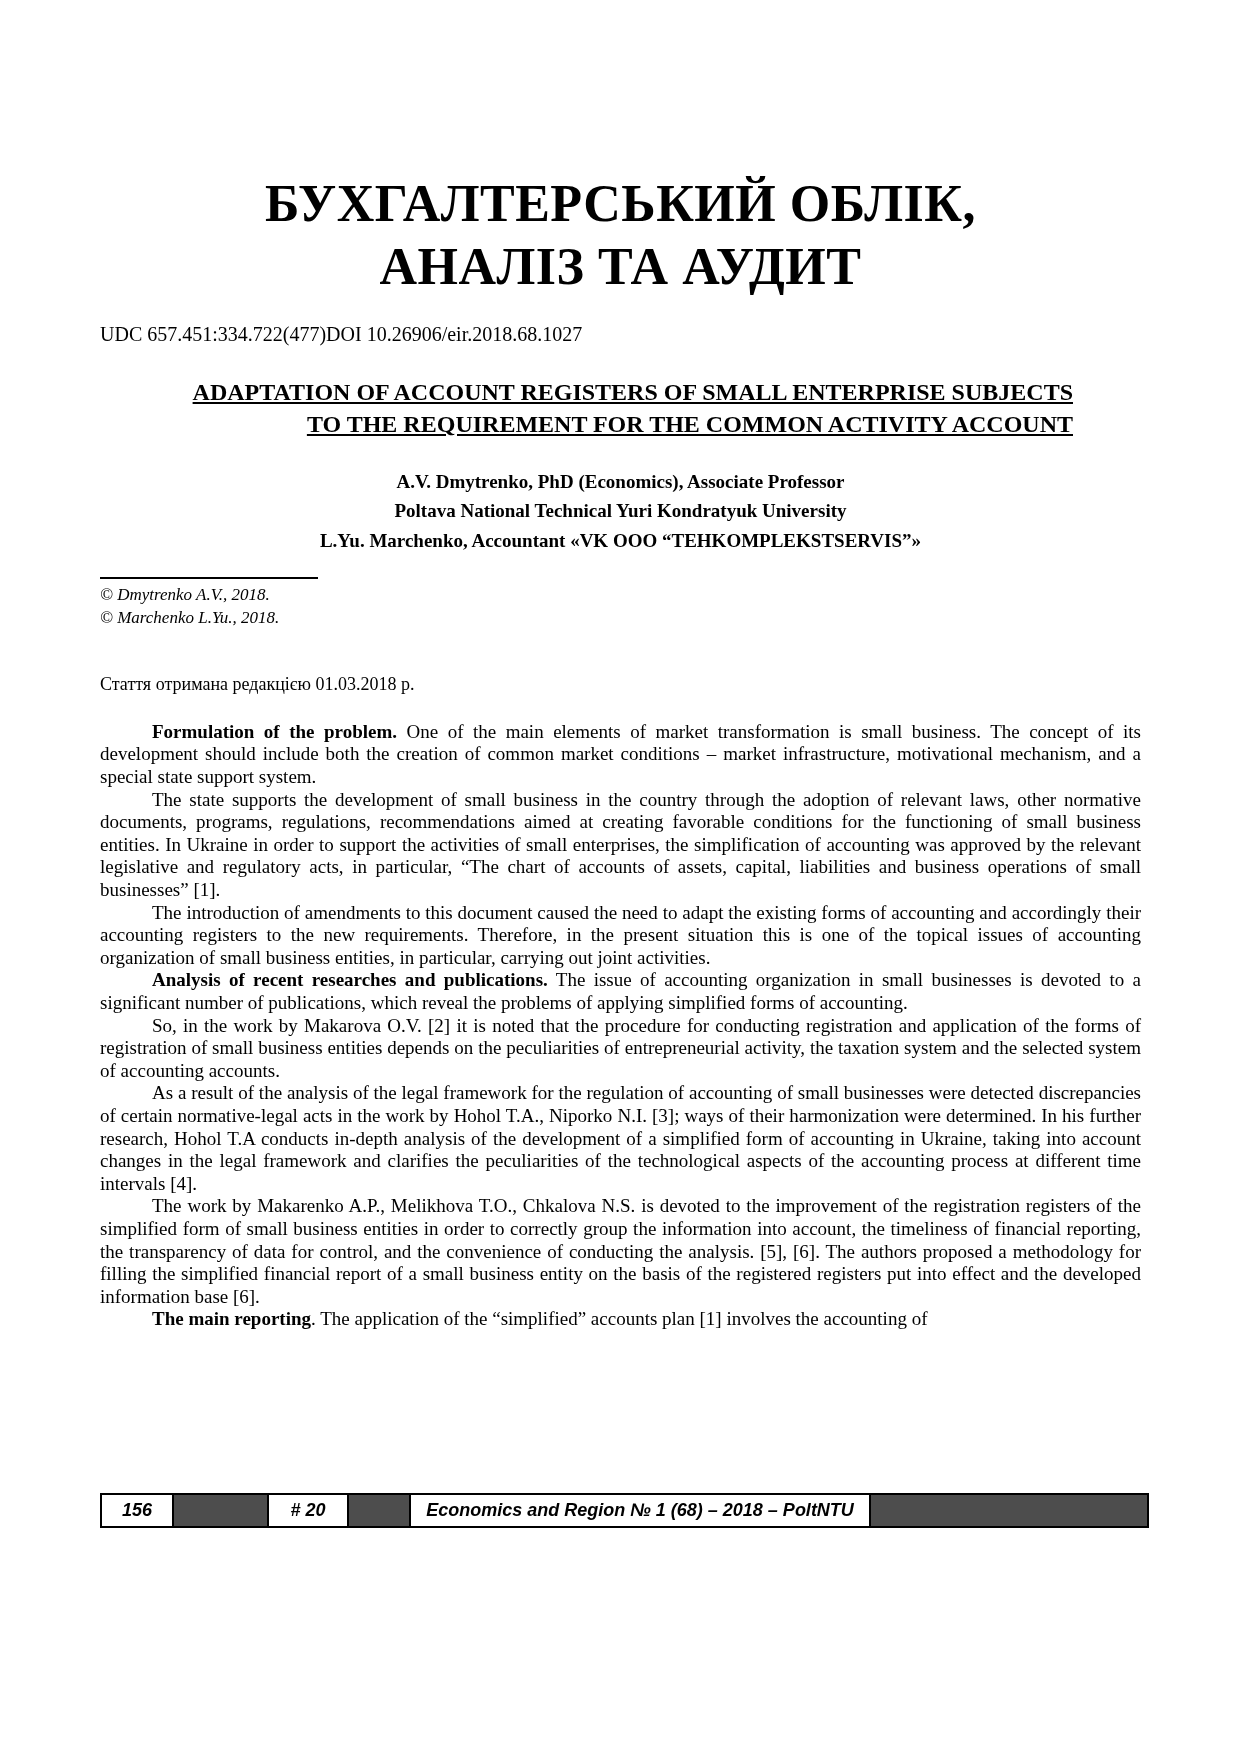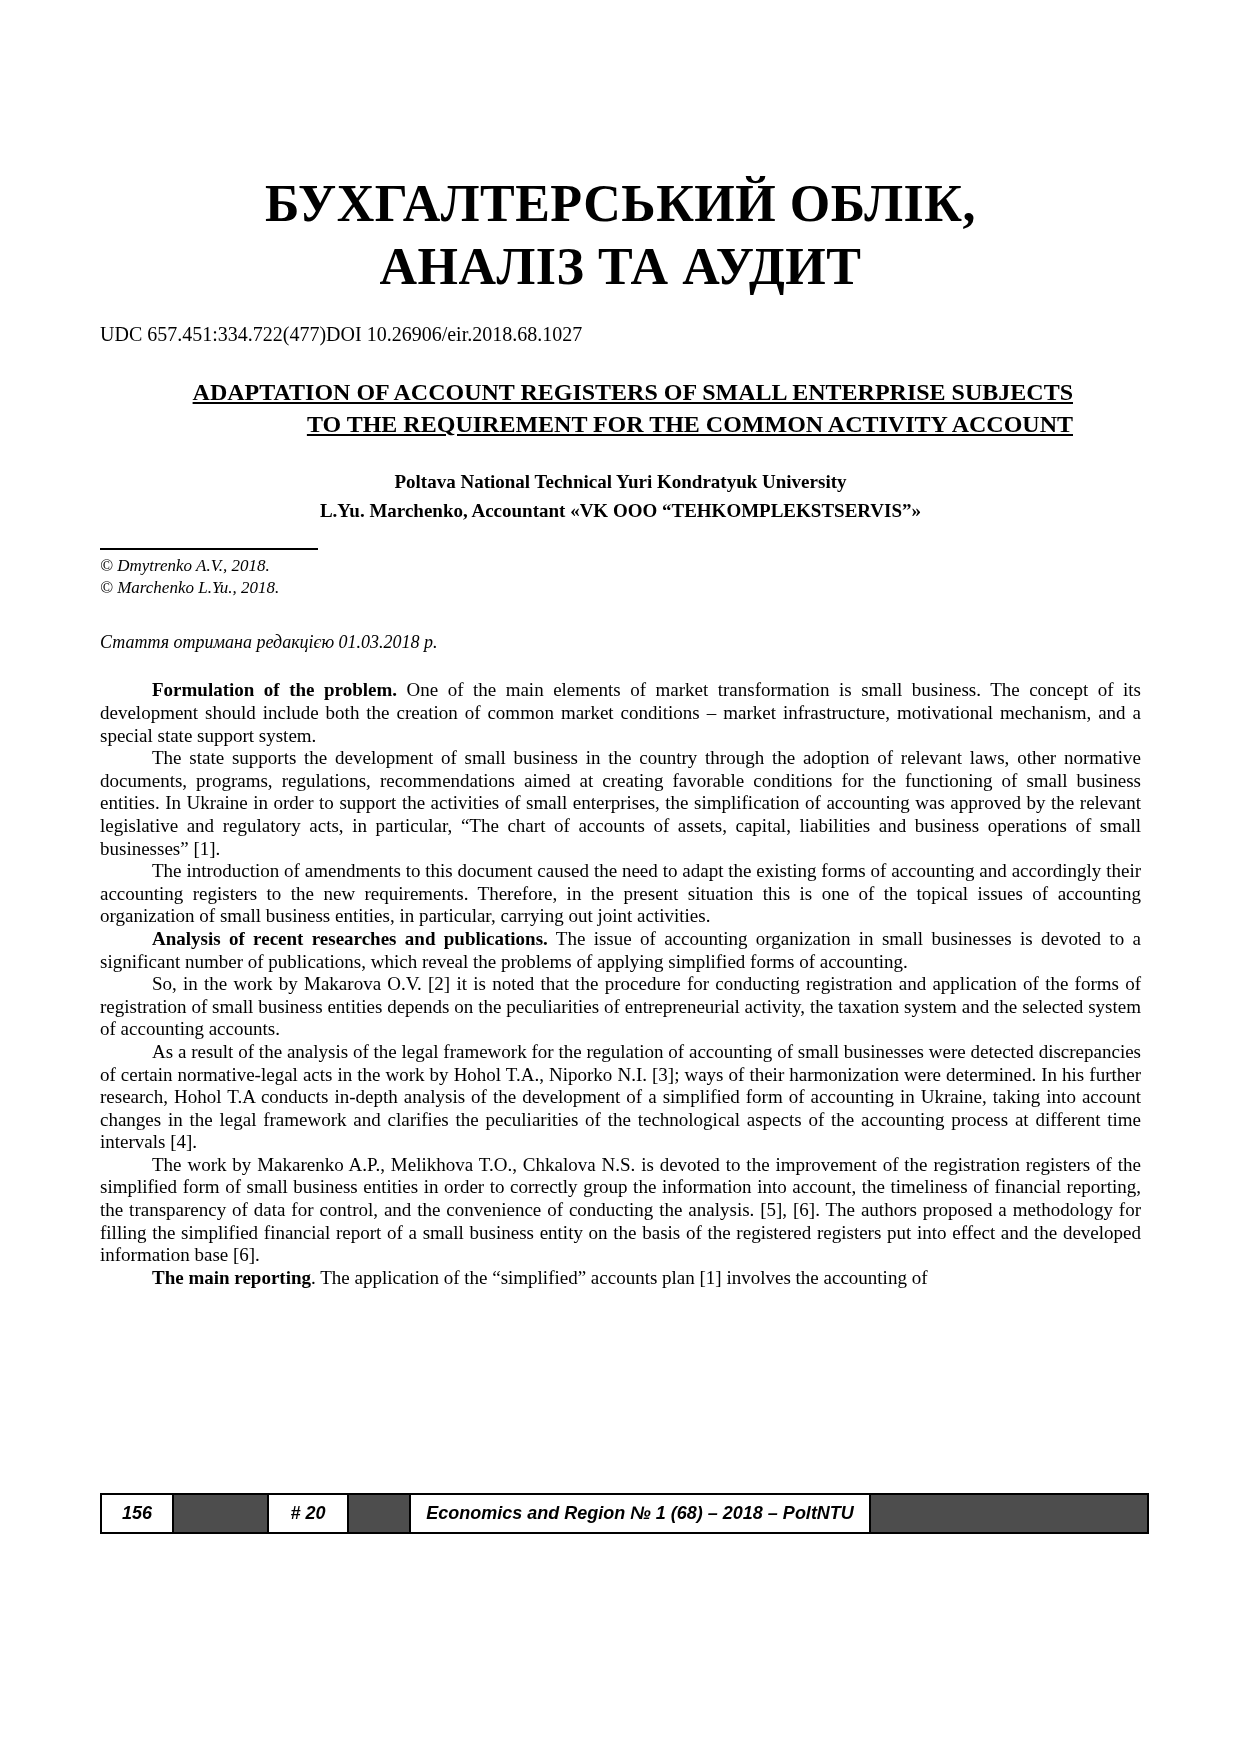--- a/index.html
+++ b/index.html
@@ -51,38 +51,37 @@
     font-style: italic;
     font-size: 17px;
     line-height: 1.35;
   }
   .copyright-rule {
     width: 218px;
     border-top: 2px solid #000;
     margin-bottom: 5px;
   }
   .received {
-    margin-top: 32px;
-    font-style: italic;
+    margin-top: 44px;
     font-size: 18px;
   }
   .body-text {
     margin-top: 26px;
     font-size: 19px;
     line-height: 22.6px;
     text-align: justify;
   }
   .body-text p { text-indent: 52px; }
   .lead { font-weight: bold; }
   .footer-bar {
     position: absolute;
     left: 100px;
     right: 92px;
     top: 1493px;
-    height: 41px;
+    height: 35px;
     display: flex;
     border: 2px solid #000;
     font-family: "Liberation Sans", sans-serif;
     font-weight: bold;
     font-style: italic;
     font-size: 18px;
     align-items: stretch;
   }
   .fcell {
     border-right: 2px solid #000;
@@ -110,20 +109,21 @@
   </div>
 
   <div class="udc-row">
     <span>UDC 657.451:334.722(477)</span>
     <span>DOI 10.26906/eir.2018.68.1027</span>
   </div>
 
   <div class="article-title">ADAPTATION OF ACCOUNT REGISTERS OF SMALL ENTERPRISE SUBJECTS TO THE REQUIREMENT FOR THE COMMON ACTIVITY ACCOUNT</div>
 
   <div class="authors">
+    <div>A.V. Dmytrenko, PhD (Economics), Associate Professor</div>
     <div>Poltava National Technical Yuri Kondratyuk University</div>
     <div>L.Yu. Marchenko, Accountant «VK OOO “TEHKOMPLEKSTSERVIS”»</div>
   </div>
 
   <div class="copyright-block">
     <div class="copyright-rule"></div>
     <div>© Dmytrenko A.V., 2018.</div>
     <div>© Marchenko L.Yu., 2018.</div>
   </div>
 

